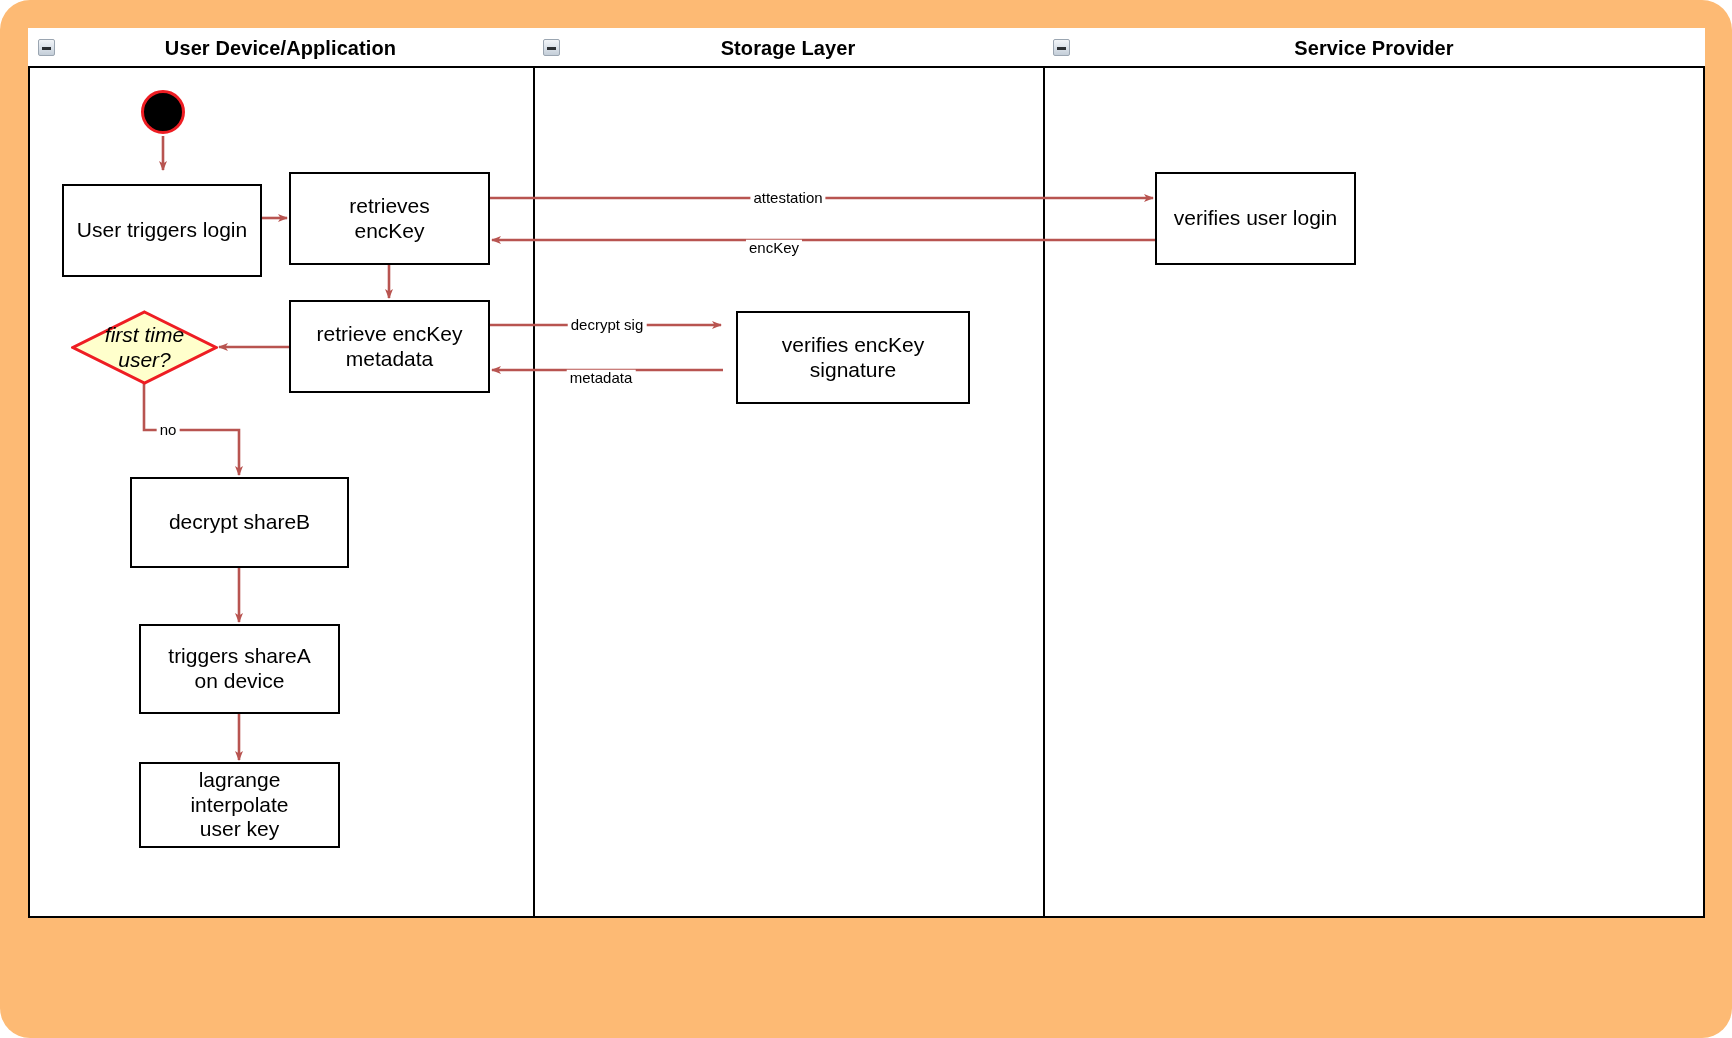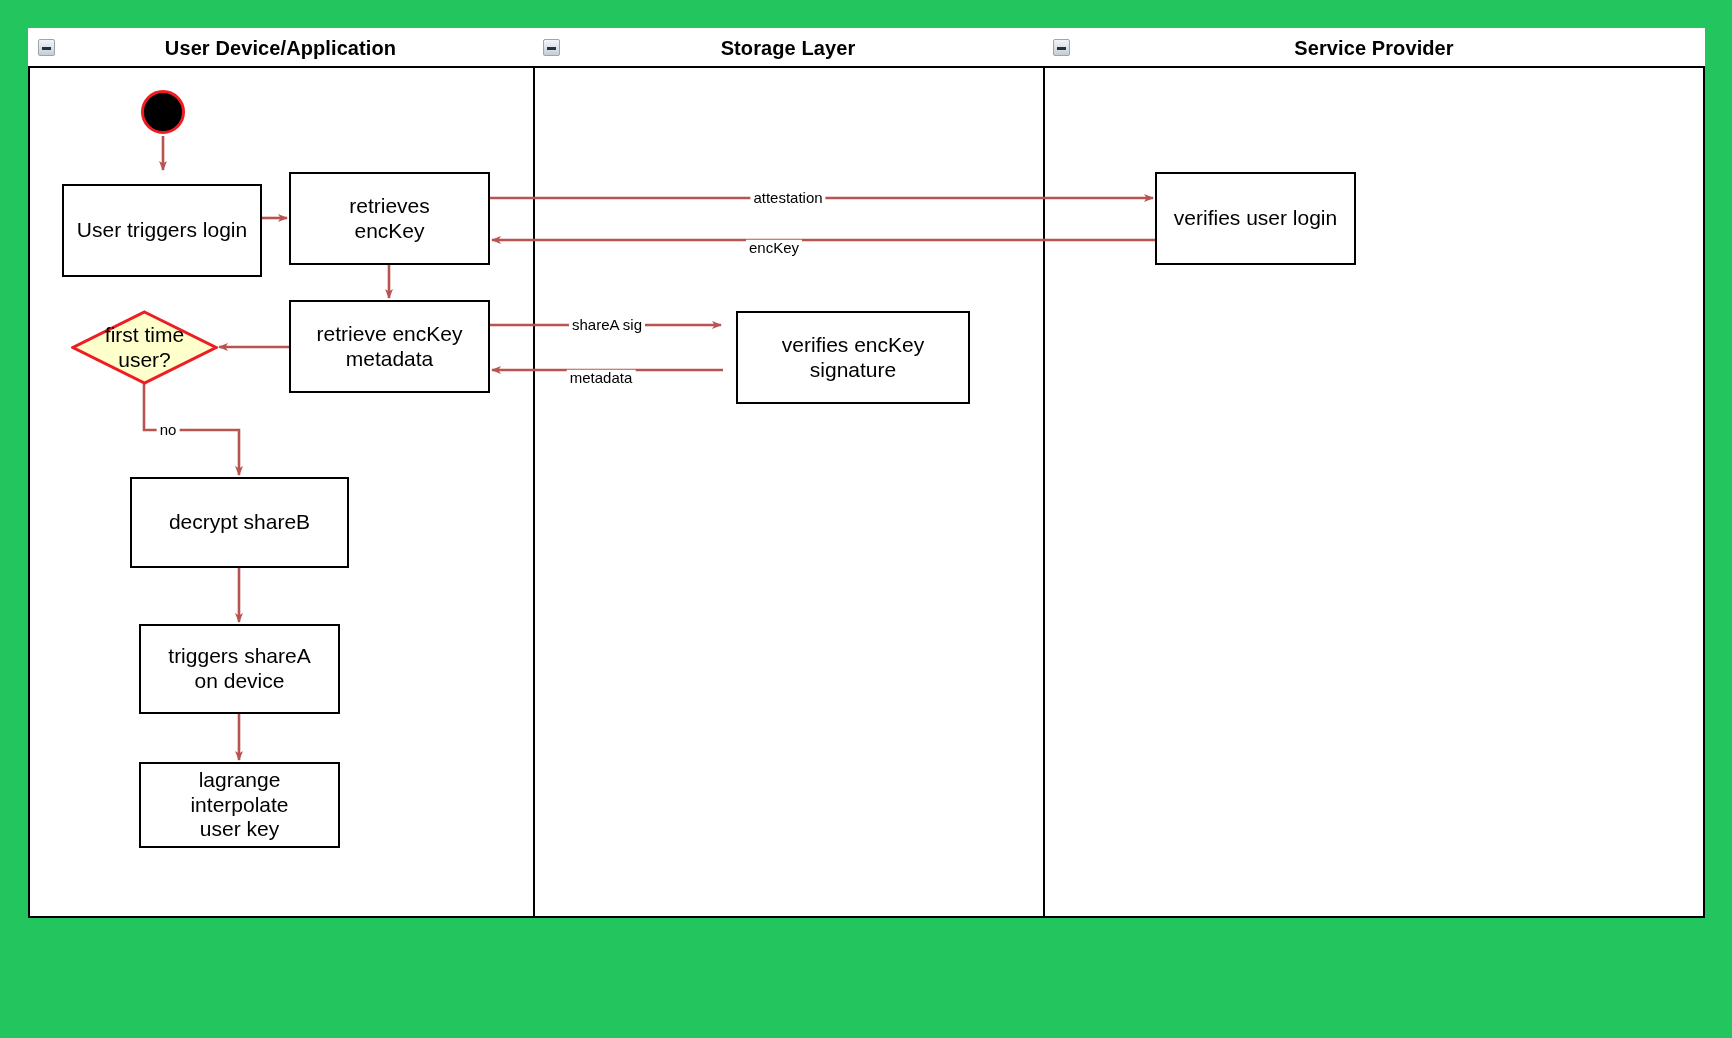--- a/index.html
+++ b/index.html
@@ -6,22 +6,23 @@
   html, body {
     margin: 0;
     padding: 0;
     background: #ffffff;
     font-family: "Liberation Sans", sans-serif;
   }
   #canvas {
     position: relative;
     width: 1732px;
     height: 1038px;
-    background: #22c55e;
+    background: #fdba74;
     overflow: hidden;
+    border-radius: 30px;
   }
   svg.layer {
     position: absolute;
     left: 0;
     top: 0;
     width: 1732px;
     height: 1038px;
   }
 
   
@@ -204,21 +205,21 @@
   <div class="start-node" style="left:141px; top:90px;"></div>
 
   <div class="node" style="left:62px; top:184px; width:200px; height:93px;">User triggers login</div>
 
   <div class="node" style="left:289px; top:172px; width:201px; height:93px;">retrieves
 encKey</div>
 
   <div class="node" style="left:289px; top:300px; width:201px; height:93px;">retrieve encKey
 metadata</div>
 
-  <div class="diamond-wrap" style="left:71px; top:310px; width:147px; height:75px;">
+  <div class="diamond-wrap" style="left:71px; top:310px; width:147px; height:75px;font-style:italic;">
     <svg width="147" height="75" viewBox="0 0 147 75" xmlns="http://www.w3.org/2000/svg">
       <polygon points="73.5,2 145,37.5 73.5,73 2,37.5" fill="#ffffcc" stroke="#ee1d23" stroke-width="3"></polygon>
     </svg>
     <div class="diamond-label">first time
 user?</div>
   </div>
 
   <div class="node" style="left:130px; top:477px; width:219px; height:91px;">decrypt shareB</div>
 
   <div class="node" style="left:139px; top:624px; width:201px; height:90px;">triggers shareA
@@ -229,19 +230,19 @@
 
   <div class="node" style="left:736px; top:300px; width:234px; height:93px;margin-top:11px;">verifies encKey
 signature</div>
 
   <div class="node" style="left:1155px; top:172px; width:201px; height:93px;">verifies user login</div>
 
   <div class="edge-label" style="left:788px; top:198px;">attestation</div>
 
   <div class="edge-label" style="left:774px; top:248px;">encKey</div>
 
-  <div class="edge-label" style="left:607px; top:325px;">shareA sig</div>
+  <div class="edge-label" style="left:607px; top:325px;">decrypt sig</div>
 
   <div class="edge-label" style="left:601px; top:378px;">metadata</div>
 
   <div class="edge-label" style="left:168px; top:430px;">no</div>
 
 </div>
 
 </body></html>

